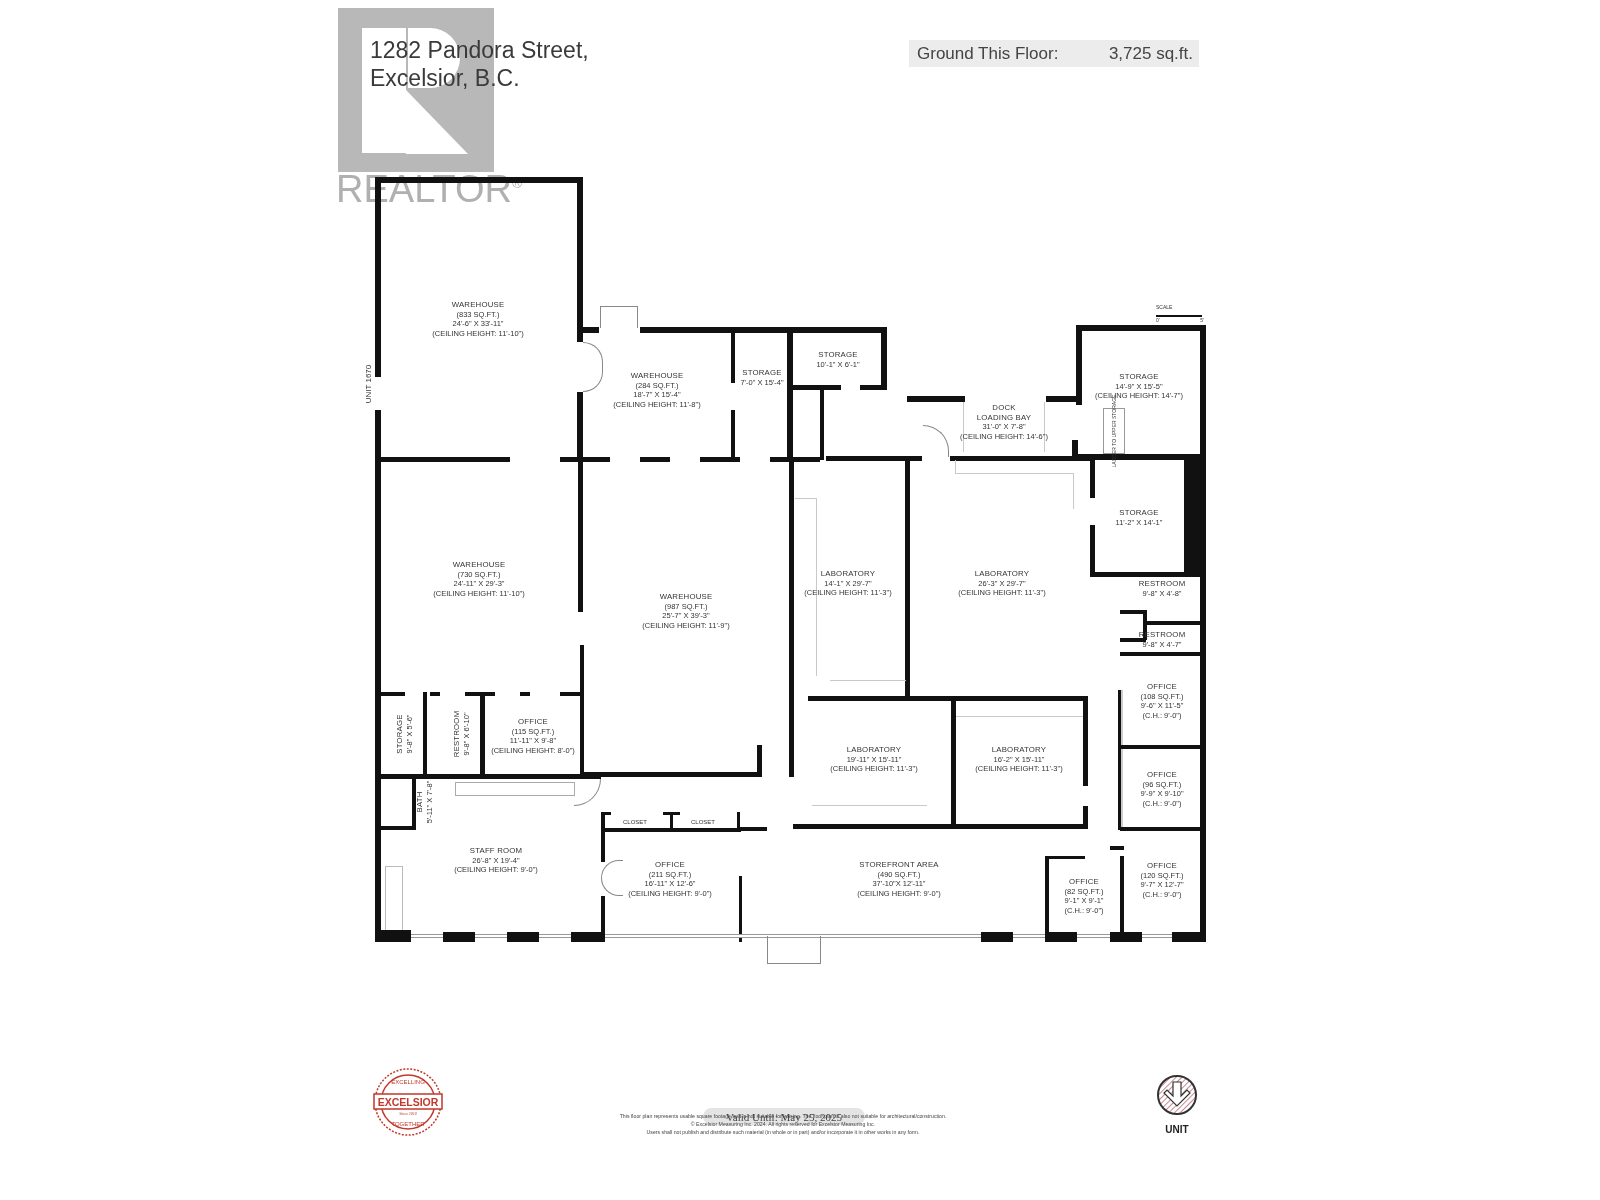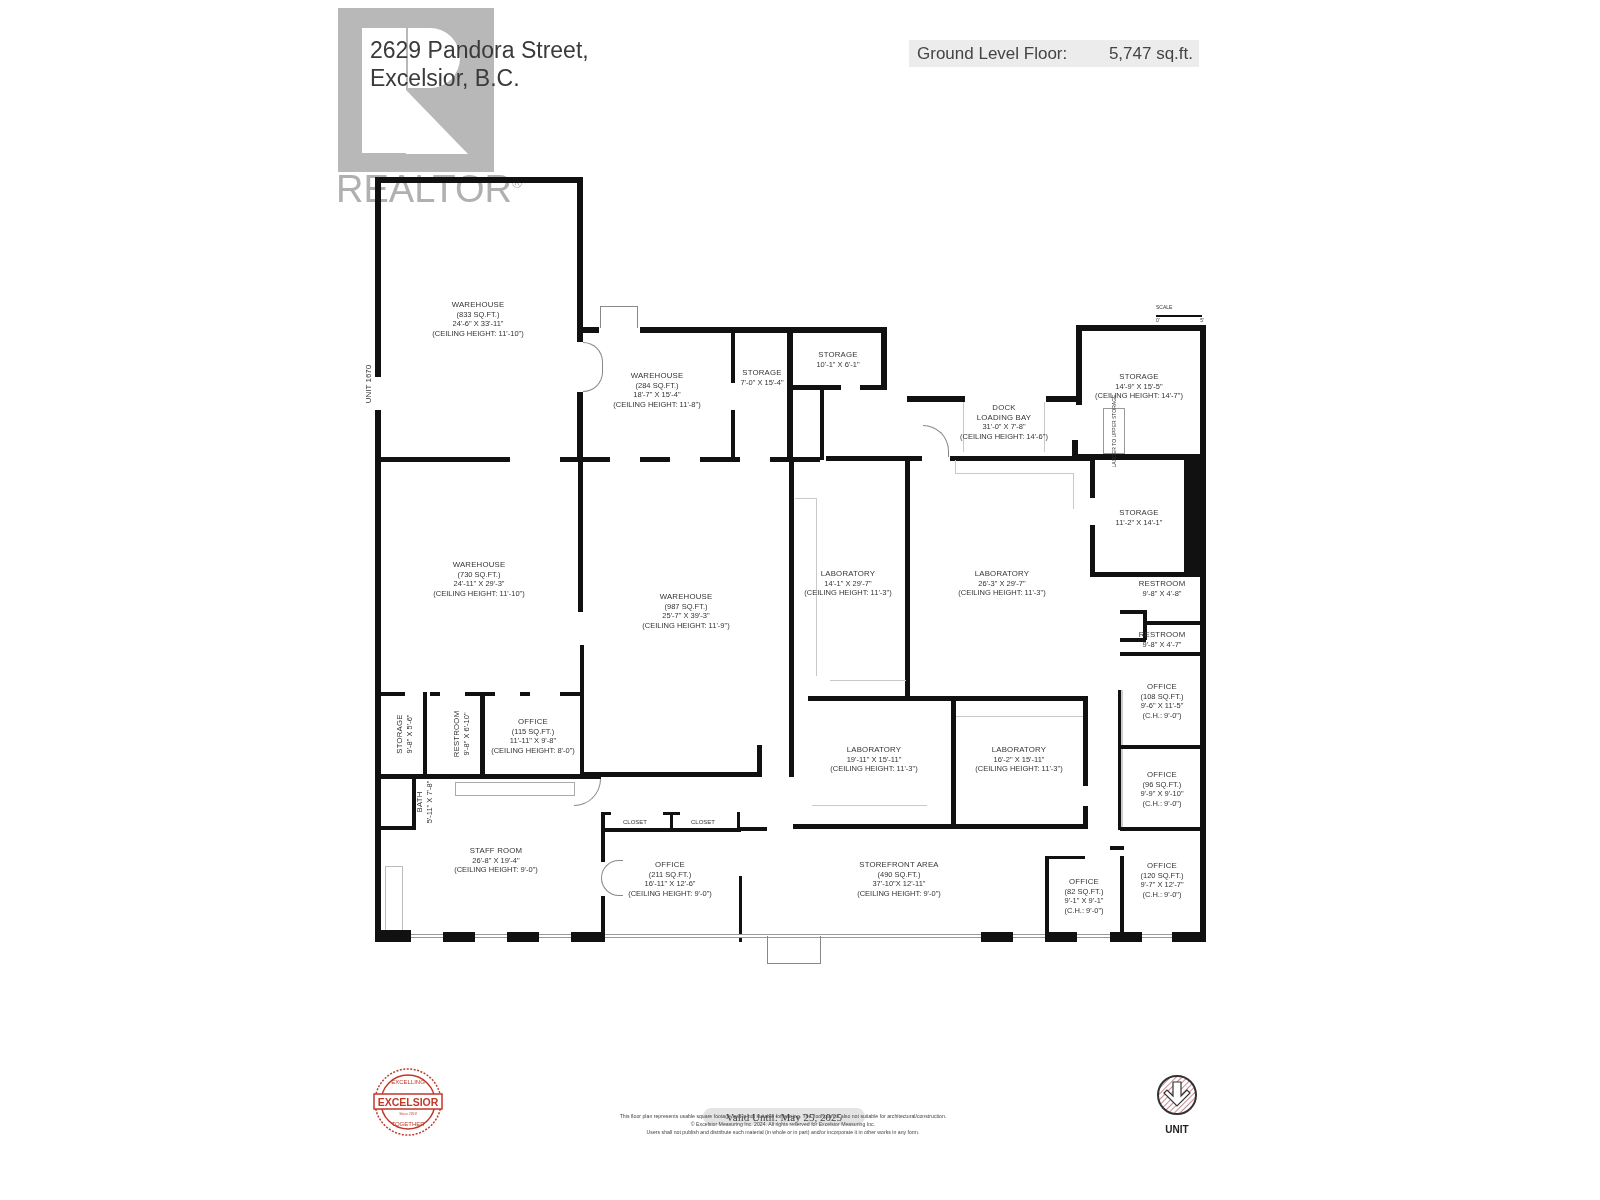--- a/index.html
+++ b/index.html
@@ -42,27 +42,27 @@
 <body>
 
 <div class="realtor-logo">
   <div class="r-stem"></div>
     <div class="r-bowl"></div>
     <div class="r-leg"></div>
 </div>
 <div class="realtor-word"><span>REALTOR</span><sup>®</sup></div>
 
 <div class="address">
-  <div>2629 Pandora Street,</div>
+  <div>1282 Pandora Street,</div>
   <div>Excelsior, B.C.</div>
 </div>
 
 <div class="floor-total">
-  <span>Ground Level Floor:</span>
-  <span>5,747 sq.ft.</span>
+  <span>Ground This Floor:</span>
+  <span>3,725 sq.ft.</span>
 </div>
 
 <div class="plan">
 
   <div class="wall" style="left:375px;top:177px;width:208px;height:6px;"></div>
   <div class="wall" style="left:375px;top:177px;width:6px;height:200px;"></div>
   <div class="wall" style="left:375px;top:410px;width:6px;height:532px;"></div>
   <div class="wall" style="left:577px;top:177px;width:6px;height:165px;"></div>
   <div class="wall" style="left:577px;top:392px;width:6px;height:68px;"></div>
 

